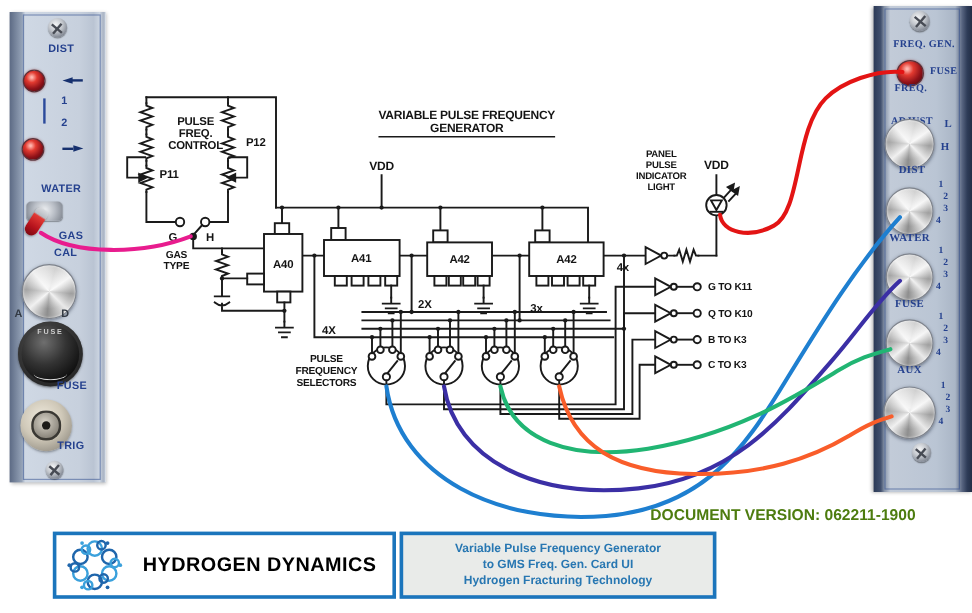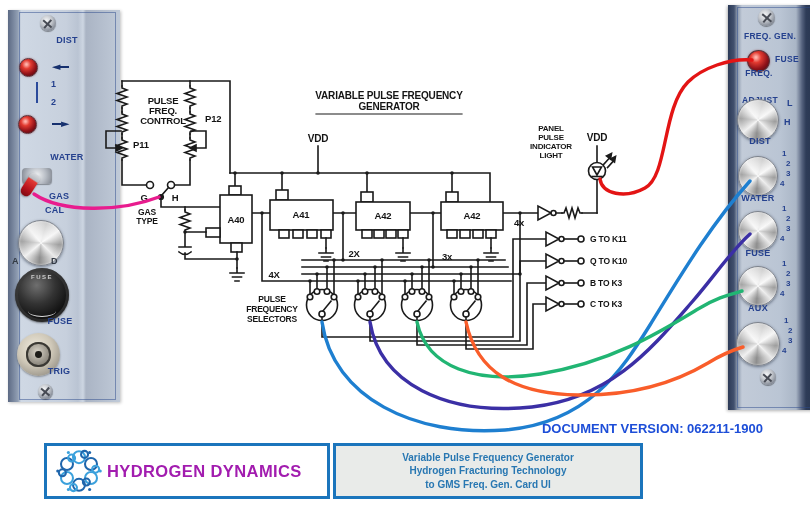--- a/index.html
+++ b/index.html
@@ -1,26 +1,26 @@
 <!DOCTYPE html>
 <html><head>
 <meta charset="utf-8">
 <style>
   html,body{margin:0;padding:0;background:#fff;}
   .stage{position:relative;width:810px;height:511px;background:#fff;overflow:hidden;
          font-family:"Liberation Sans",sans-serif;}
   
-  .panel{position:absolute;padding-left:32px;}
+  .panel{position:absolute;}
   .left-panel{left:8px;top:10px;width:80px;height:392px;
     background:linear-gradient(90deg,#5c6a84 0,#8795ab 8px,#93a1b5 10px,#cfd8e4 13px,#c7d0dd 58px,#bac4d3 70px,#cdd6e2 75px,#aab4c4 78px,#c0cad8 100%);
     box-shadow:1px 1px 3px rgba(0,0,0,.25);}
   .left-panel::before{content:"";position:absolute;inset:2px 4px 2px 11px;border:1px solid rgba(43,74,140,.5);pointer-events:none;}
-  .right-panel{left:728px;top:5px;width:66px;height:405px;
+  .right-panel{left:728px;top:5px;width:82px;height:405px;
     background:linear-gradient(90deg,#2c3a56 0,#41506e 6px,#8794a8 9px,#c2cbd8 14px,#bac5d4 52px,#aab6c6 68px,#55627e 74px,#2e3c58 78px,#222e46 100%);
-    box-shadow:-1px 1px 3px rgba(0,0,0,.3);}
+    box-shadow:-1px 1px 3px rgba(0,0,0,.3);font-family:Liberation Serif, serif;}
   .right-panel::before{content:"";position:absolute;inset:2px 10px 2px 9px;border:1px solid rgba(43,74,140,.5);pointer-events:none;}
   .plabel{position:absolute;font-weight:bold;font-size:9px;color:#25418e;letter-spacing:.3px;}
   .plabel.sm{font-size:8.5px;}
   .plabel.dk{color:#333a44;}
   .ctr{text-align:center;}
   .screw{border-radius:50%;position:absolute;background:radial-gradient(circle at 40% 35%,#f5f6f7,#c3c7cd 40%,#878d98 72%,#5d636e);box-shadow:0 1px 1px rgba(0,0,0,.4);}
   .screw::before,.screw::after{content:"";position:absolute;left:15%;right:15%;top:48%;height:1.5px;background:#474b54;}
   .screw::before{transform:rotate(40deg);} .screw::after{transform:rotate(-50deg);}
   .led{border-radius:50%;position:absolute;background:radial-gradient(circle at 38% 32%,#ffb4ac 4%,#e23a30 28%,#8e1118 62%,#430a10 95%);border:1px solid #5a3038;box-shadow:0 0 2px rgba(120,0,0,.5);}
   .knob{border-radius:50%;position:absolute;border:1px solid #7e838c;
@@ -41,26 +41,26 @@
   .arrow .tail{width:9px;height:2px;background:#16306e;}
   .vline{position:absolute;width:2px;background:#2b4a9b;}
   .nums{position:absolute;width:30px;height:42px;}
   .nums span{position:absolute;font-weight:bold;font-size:8px;color:#25418e;}
   .nums .k1{left:6px;top:0;} .nums .k2{left:10px;top:10px;} .nums .k3{left:10px;top:20px;} .nums .k4{left:4px;top:30px;}
   
   .schem{position:absolute;left:0;top:0;z-index:5;pointer-events:none;}
   .schem text{font-family:"Liberation Sans",sans-serif;font-weight:bold;fill:#141414;letter-spacing:-.2px;}
   .t10{font-size:10px;} .t95{font-size:9.5px;} .t85{font-size:8.5px;} .t8{font-size:8px;}
   
-  .docver{position:absolute;left:400px;top:421px;width:363px;text-align:right;font-weight:bold;font-size:13px;color:#1d4ed8;}
+  .docver{position:absolute;left:400px;top:421px;width:363px;text-align:right;font-weight:bold;font-size:13px;color:#4d7c0f;}
   .fbox{position:absolute;top:443px;height:56px;border:3px solid #1b75bc;box-sizing:border-box;display:flex;align-items:center;justify-content:center;}
   .fbox1{left:44px;width:286px;background:#fff;justify-content:flex-start;}
-  .fbox2{left:333px;width:310px;background:#e9ebe9;flex-direction:column;}
+  .fbox2{left:333px;width:264px;background:#e9ebe9;flex-direction:column;}
   .fbox3{left:602px;width:161px;background:#c3c7c5;flex-direction:column;}
-  .brand{font-weight:bold;font-size:16.5px;color:#a21caf;letter-spacing:.4px;margin-left:4px;}
+  .brand{font-weight:bold;font-size:16.5px;color:#000000;letter-spacing:.4px;margin-left:16px;}
   .sub{font-weight:bold;font-size:10px;color:#2877b2;line-height:1.32;text-align:center;}
   .research{font-weight:bold;font-size:13px;color:#8b9095;letter-spacing:.5px;}
   .rsites{font-size:7.5px;color:#70767b;margin-top:1px;}
   .ryear{font-size:7px;color:#70767b;}
   .logo{margin-left:8px;flex:0 0 auto;}
 </style>
 </head>
 <body>
 
 <div class="stage">
@@ -398,18 +398,18 @@
           <circle cx="14.5" cy="46" r="1.7" fill="#3ba1dc"></circle>
         <circle cx="3" cy="26" r="1.7" fill="#1f66ac"></circle>
           <circle cx="14.5" cy="6" r="1.7" fill="#3ba1dc"></circle>
       </g>
     </svg>
     <div class="brand">HYDROGEN DYNAMICS</div>
   </div>
 
   <div class="fbox fbox2">
     <div class="sub">Variable Pulse Frequency Generator</div>
+    <div class="sub">to GMS Freq. Gen. Card UI</div>
     <div class="sub">Hydrogen Fracturing Technology</div>
-    <div class="sub">to GMS Freq. Gen. Card UI</div>
   </div>
 
 
 </div>
 
 </body></html>

